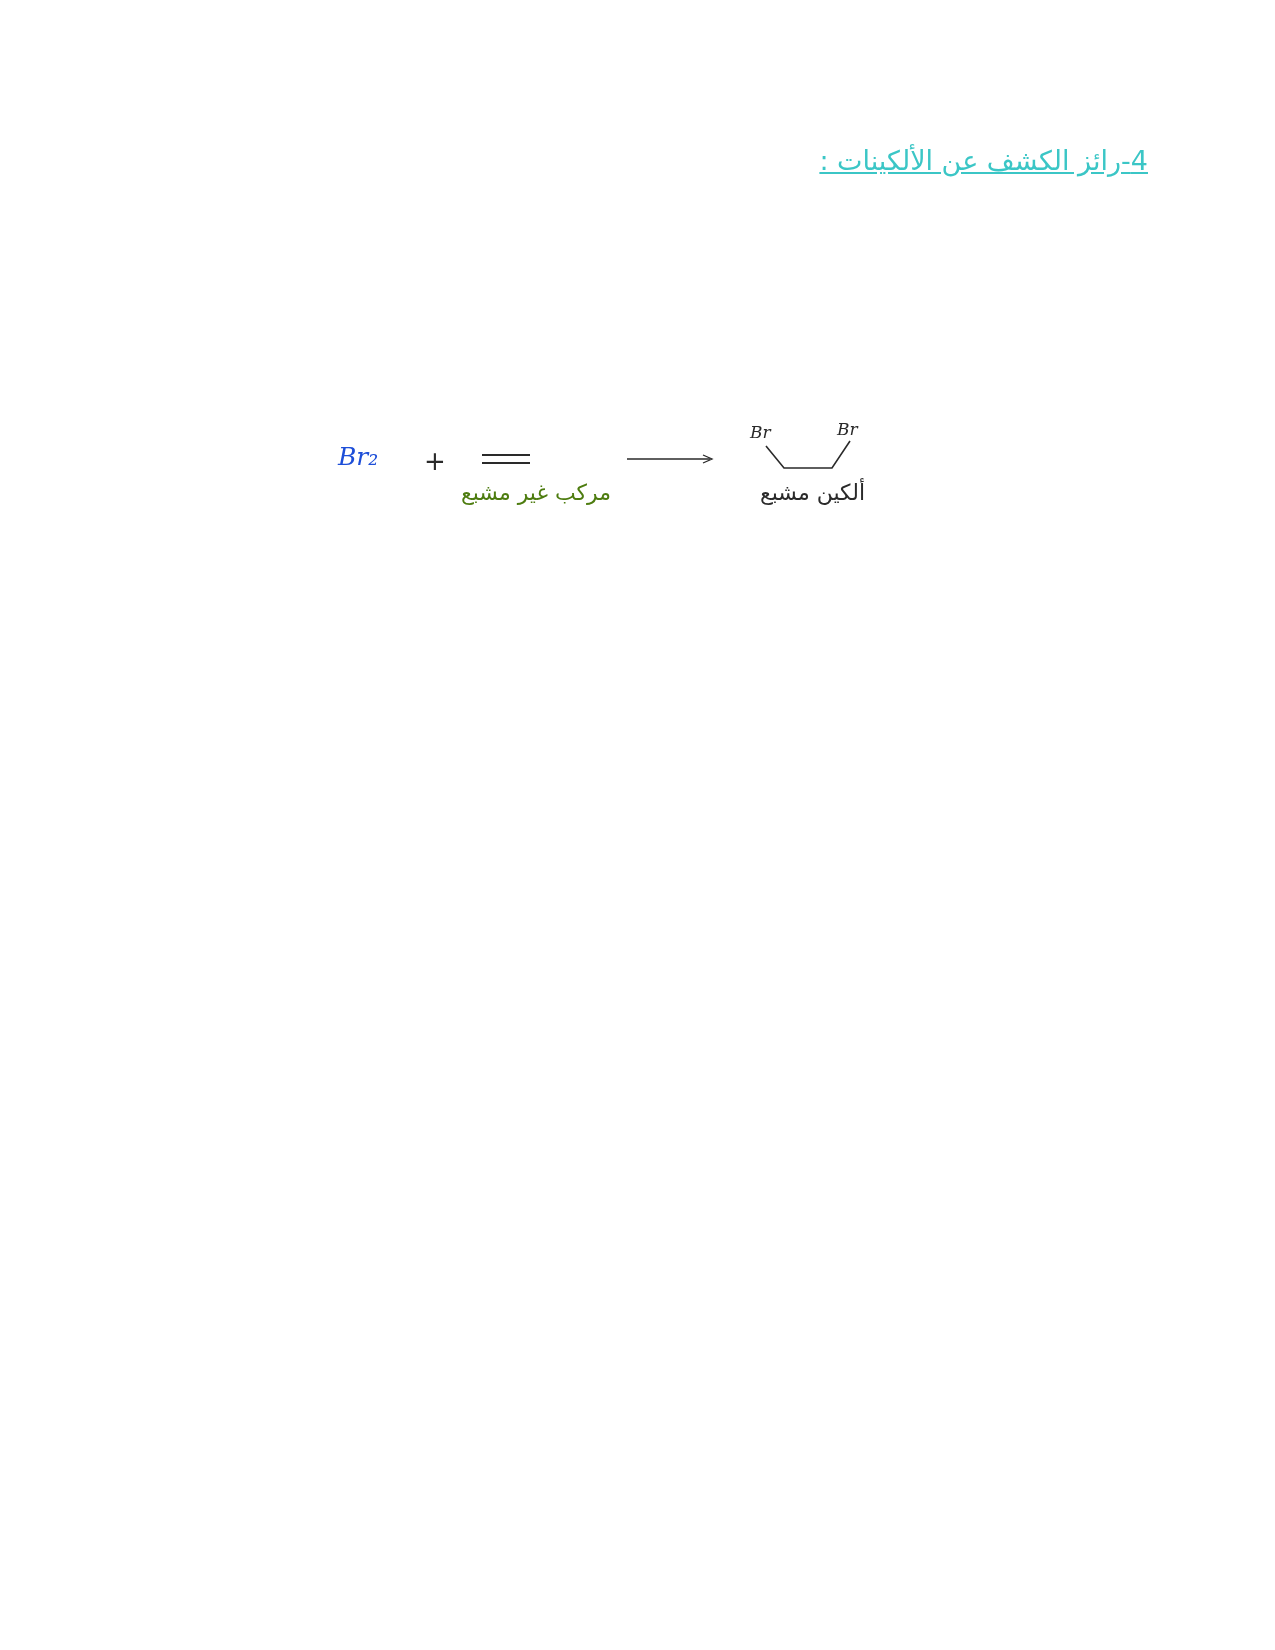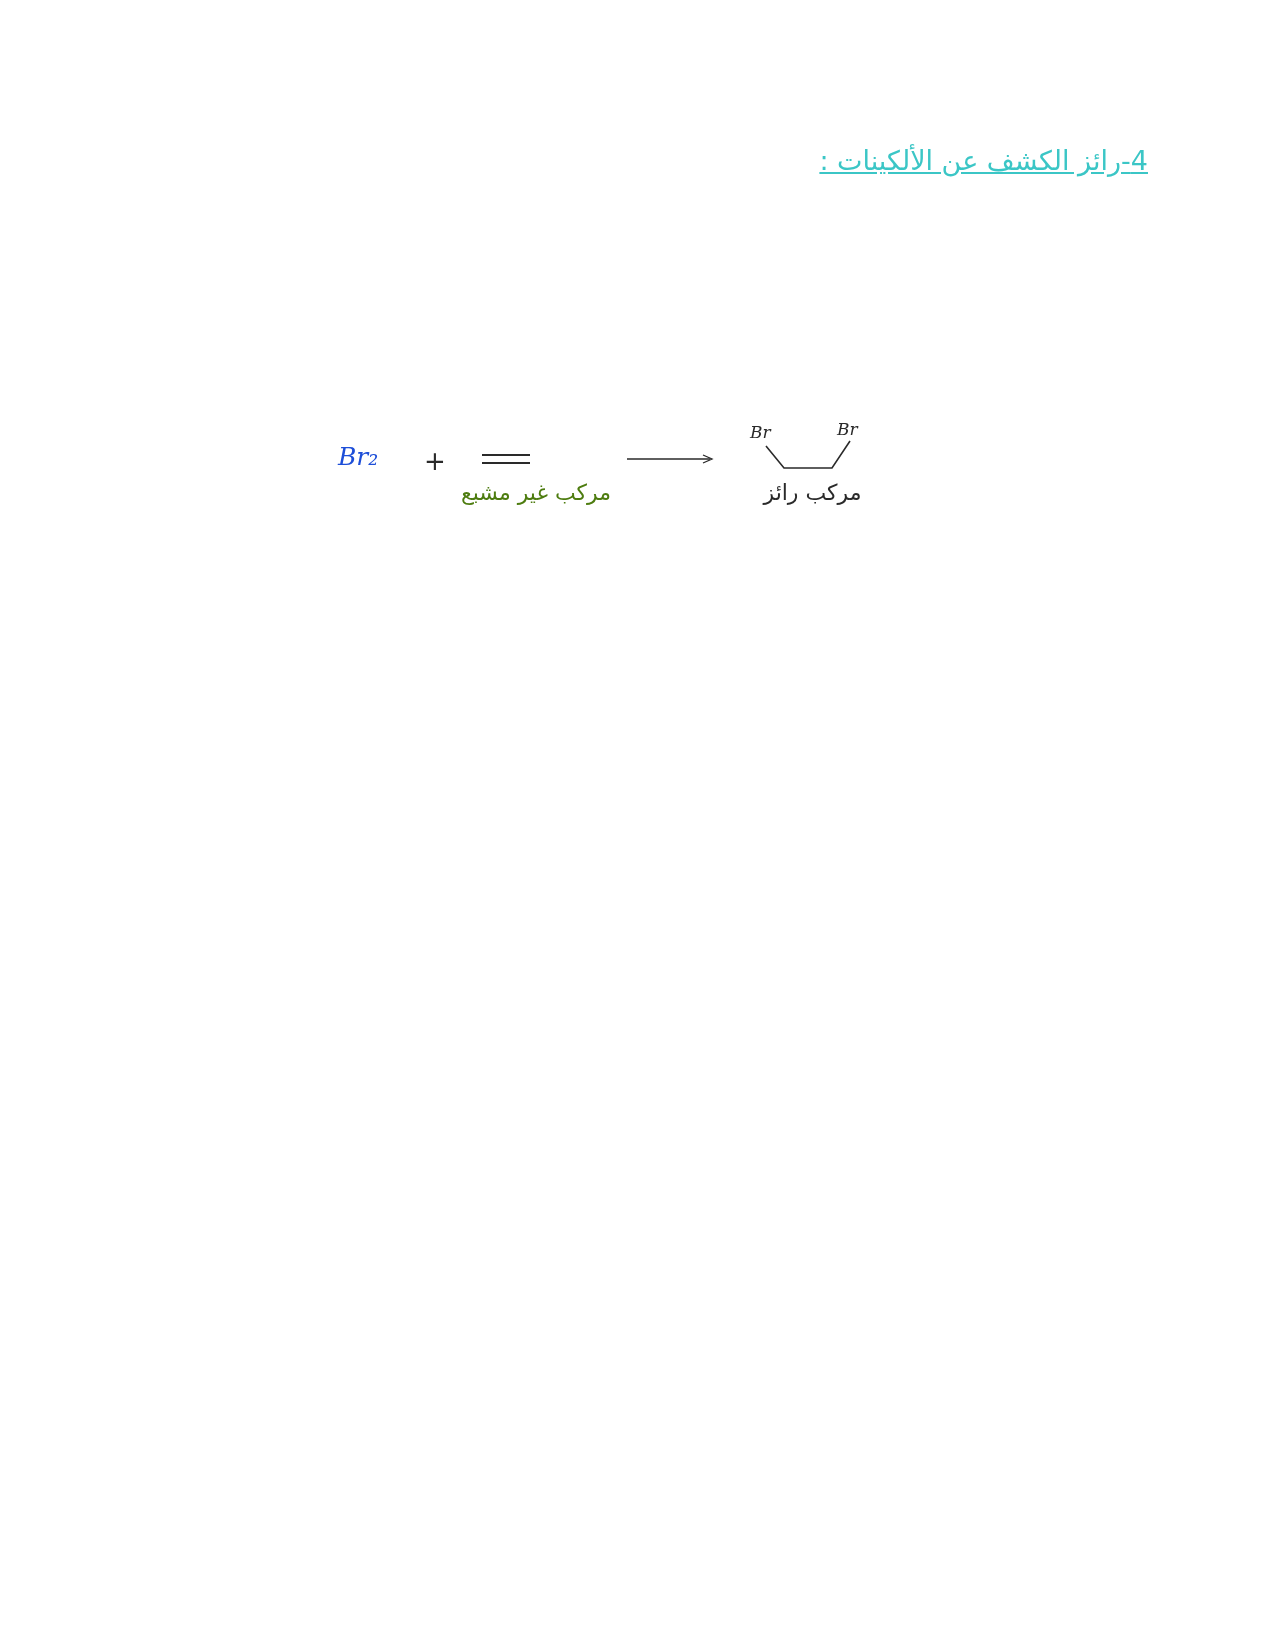--- a/index.html
+++ b/index.html
@@ -146,17 +146,17 @@
     </svg>
 
     <span class="br-label br-left">Br</span>
 
     <span class="br-label br-right">Br</span>
 
     <svg class="skeleton-svg" width="100" height="35" viewBox="0 0 100 35">
       <polyline points="8,8 26,30 74,30 92,3" fill="none" stroke="#2a2a2a" stroke-width="1.6" stroke-linejoin="miter"></polyline>
     </svg>
 
-    <span class="product-label">مركب رائز</span>
+    <span class="product-label">ألكين مشبع</span>
 
   </div>
 
 </div>
 
 </body></html>

